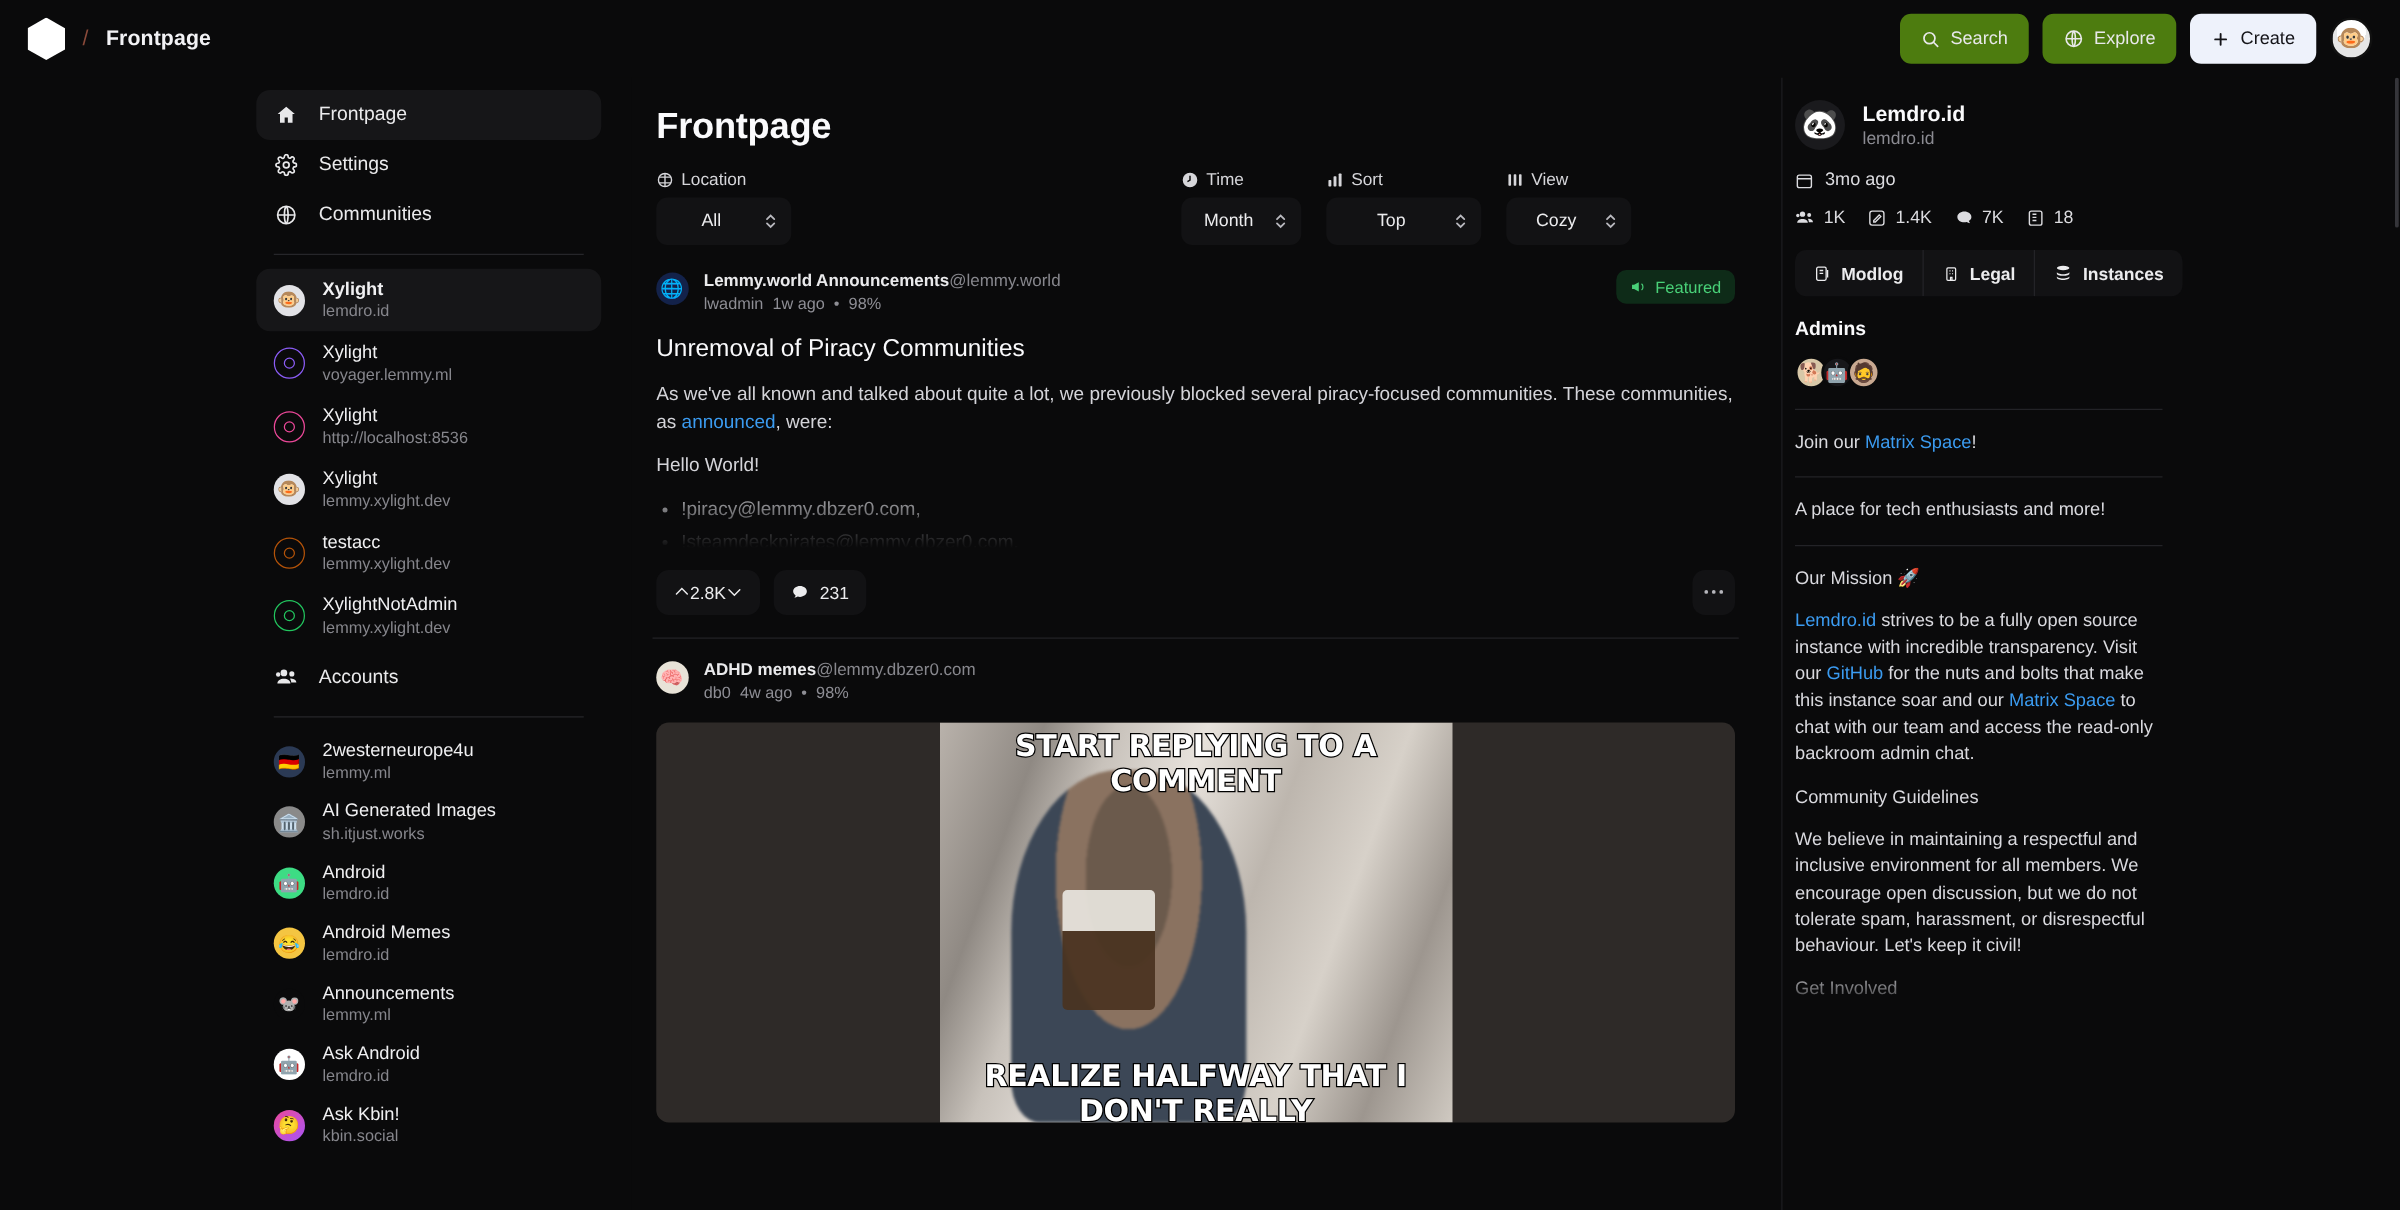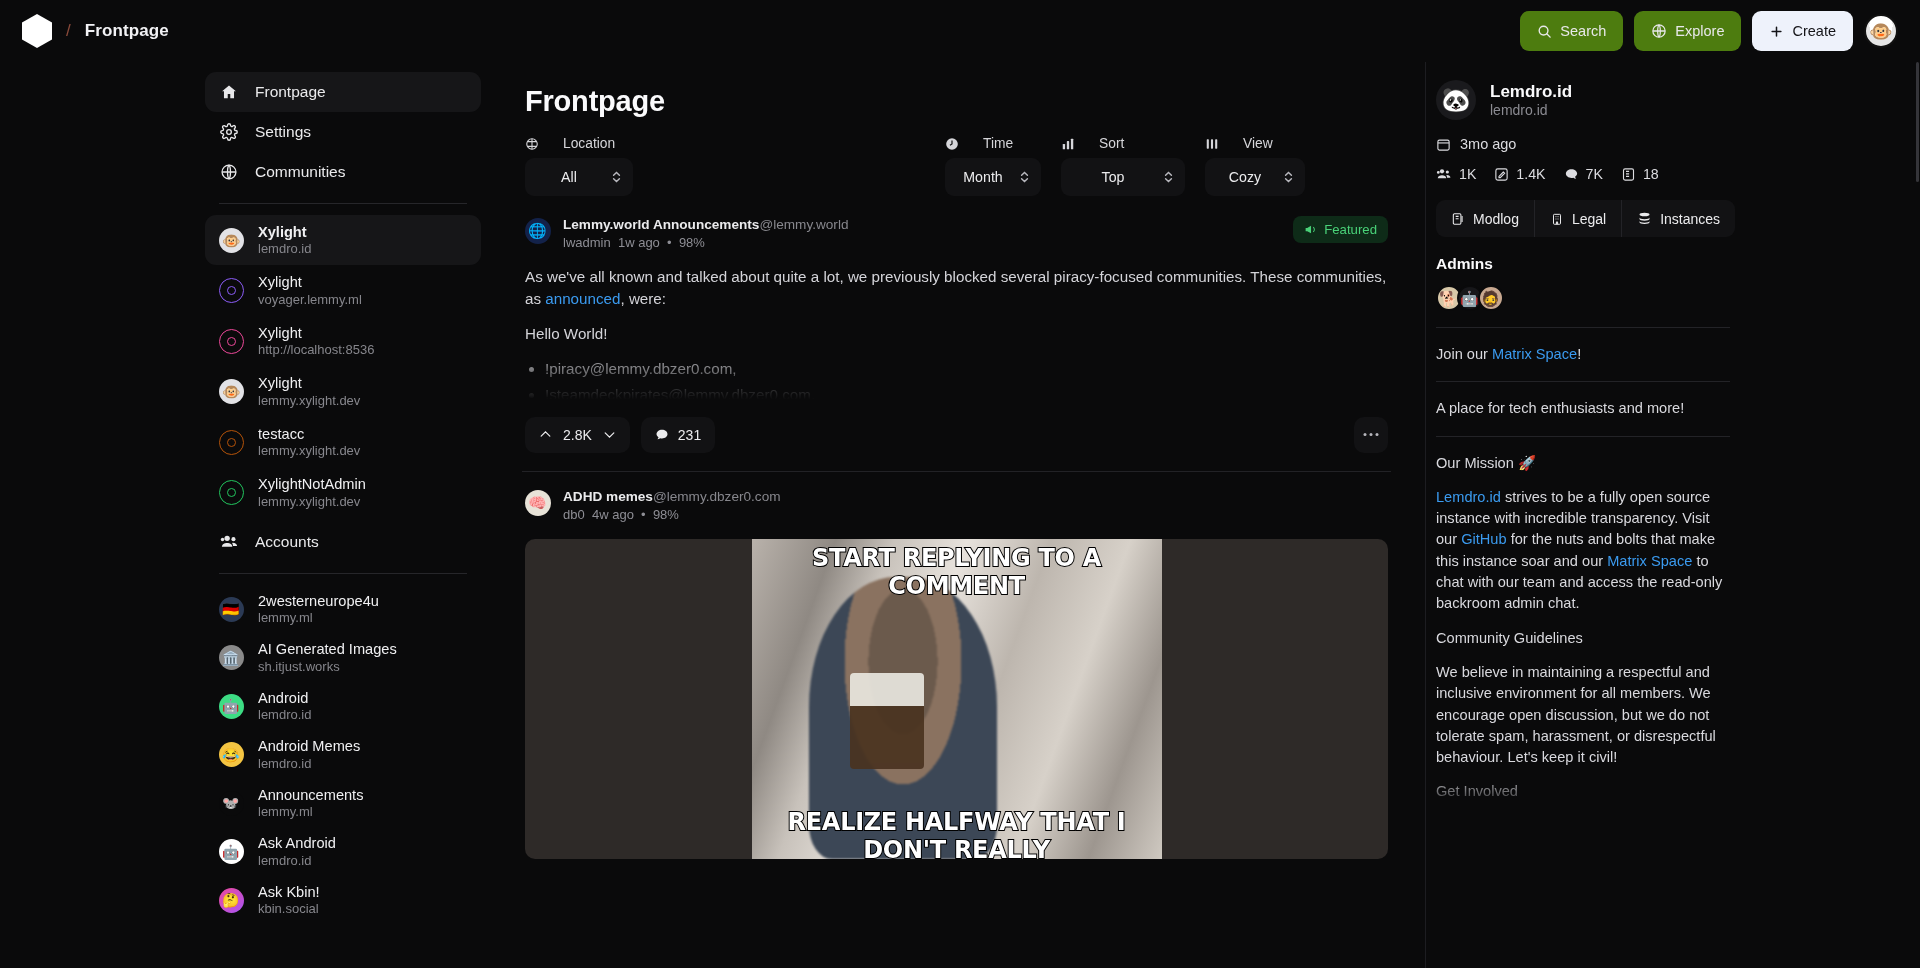--- a/index.html
+++ b/index.html
@@ -87,21 +87,21 @@
 
   
   .main {
     position: absolute; left: 505px; top: 0; width: 920px; height: 906px;
     padding: 16px 34px 0 17px;
     overflow: hidden;
   }
   .page-title { font-size: 29px; font-weight: bold; color: #fafafc; margin: 7px 0 18px 3px; letter-spacing: -.2px; }
   .filters { display: flex; align-items: flex-end; margin-bottom: 20px; padding-left: 3px; }
   .filter { margin-right: 0; }
-  .filter-head { display: flex; align-items: center; gap: 24px; margin-bottom: 7px; color: #d6d6da; font-size: 13.8px; }
+  .filter-head { display: flex; align-items: center; gap: 6px; margin-bottom: 7px; color: #d6d6da; font-size: 13.8px; }
   .sel-wrap { position: relative; display: inline-block; }
   .sel {
     appearance: none; -webkit-appearance: none;
     background: #121214; color: #ececee; border: none; border-radius: 9px;
     font-family: inherit; font-size: 14.2px; padding: 10px 34px 10px 14px;
     cursor: pointer; height: 38px; min-width: 96px; text-align: center;
   }
   .sel-arrow { position: absolute; right: 11px; top: 50%; transform: translateY(-50%); pointer-events: none; color: #b9b9bf; }
 
   .post { padding: 0 3px; }
@@ -123,21 +123,21 @@
   .post-body ul { margin: 0 0 13px 20px; }
   .post-body li { margin-bottom: 4px; }
   .fade-wrap { position: relative; max-height: 152px; overflow: hidden; }
   .fade-wrap::after {
     content: ""; position: absolute; left: 0; right: 0; bottom: 0; height: 58px;
     background: linear-gradient(to bottom, rgba(10,10,11,0), #0a0a0b 92%);
     pointer-events: none;
   }
   .actions { display: flex; align-items: center; gap: 11px; margin-top: 13px; }
   .vote {
-    display: flex; align-items: center; gap: 11px;
+    display: flex; align-items: center; 
     background: #121214; border-radius: 10px; padding: 8px 14px;
     font-size: 14px; color: #ececee; cursor: pointer; height: 36px;
   }
   .cbtn {
     display: flex; align-items: center; gap: 9px;
     background: #121214; border-radius: 10px; padding: 8px 14px;
     font-size: 14px; color: #ececee; cursor: pointer; height: 36px;
   }
   .more {
     margin-left: auto; background: #121214; border-radius: 10px;
@@ -187,21 +187,21 @@
   .r-av {
     width: 40px; height: 40px; border-radius: 50%; flex: none; overflow: hidden;
     display: flex; align-items: center; justify-content: center; font-size: 24px; line-height: 1;
     background: #1a1a1d;
   }
   .r-name { font-size: 17px; font-weight: bold; color: #fafafc; line-height: 1.2; }
   .r-sub { font-size: 14px; color: #8b8b92; }
   .r-age { display: flex; align-items: center; gap: 9px; margin-top: 16px; font-size: 14.5px; color: #dcdce0; }
   .r-stats { display: flex; align-items: center; gap: 18px; margin-top: 14px; font-size: 14.2px; color: #dcdce0; }
   .r-stat { display: flex; align-items: center; gap: 7px; }
-  .r-seg { display: flex; margin-top: 18px; background: #121214; border-radius: 9px; overflow: hidden; width: max-content; }
+  .r-seg { display: flex; margin-top: 18px; background: #121214; border-radius: 9px; overflow: hidden; width: max-content; font-weight: bold; }
   .r-seg-btn {
     display: flex; align-items: center; gap: 8px; padding: 9px 15px;
     font-size: 14px; color: #ececee; cursor: pointer; border-right: 1px solid #232327;
     height: 37px;
   }
   .r-seg-btn:last-child { border-right: none; }
   .r-h { font-size: 15.5px; font-weight: bold; color: #fafafc; margin-top: 18px; }
   .admins { display: flex; margin-top: 12px; }
   .admin-av {
     width: 26px; height: 26px; border-radius: 50%; margin-right: -5px;
@@ -545,20 +545,21 @@
           <span>
             <svg width="13" height="13" viewBox="0 0 24 24" fill="currentColor">
                 <path d="M3 9v6h3l7 4V5L6 9z"></path>
                 <path d="M16.5 8.2a5 5 0 0 1 0 7.6l1.1 1.4a6.8 6.8 0 0 0 0-10.4z"></path>
               </svg>
           </span>
           <span>Featured</span>
         </span>
       </div>
 
+      <div class="post-title">Unremoval of Piracy Communities</div>
 
       <div class="fade-wrap">
         <div class="post-body">
           <p><span>As we've all known and talked about quite a lot, we previously blocked several piracy-focused communities. These communities, as </span><a href="#">announced</a><span>, were:</span></p>
           <p>Hello World!</p>
           <ul>
             <li>!piracy@lemmy.dbzer0.com,</li>
             <li>!steamdeckpirates@lemmy.dbzer0.com,</li>
 
           </ul>

